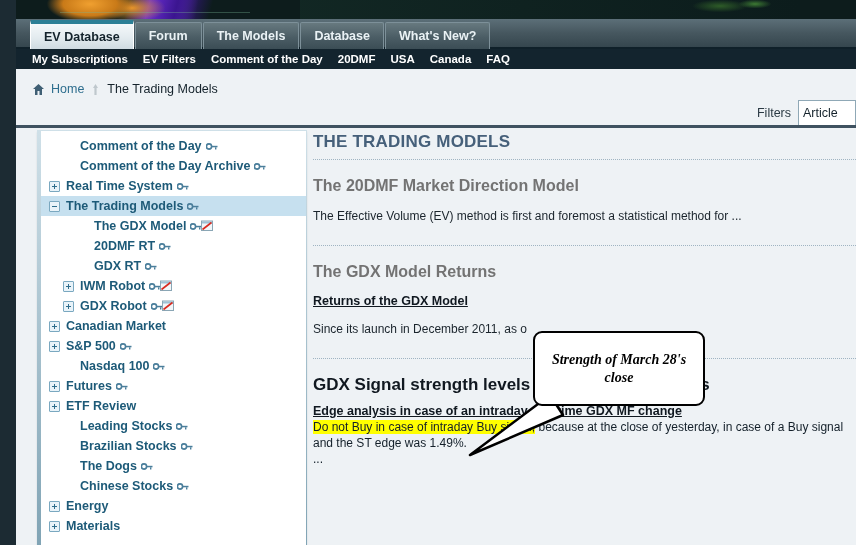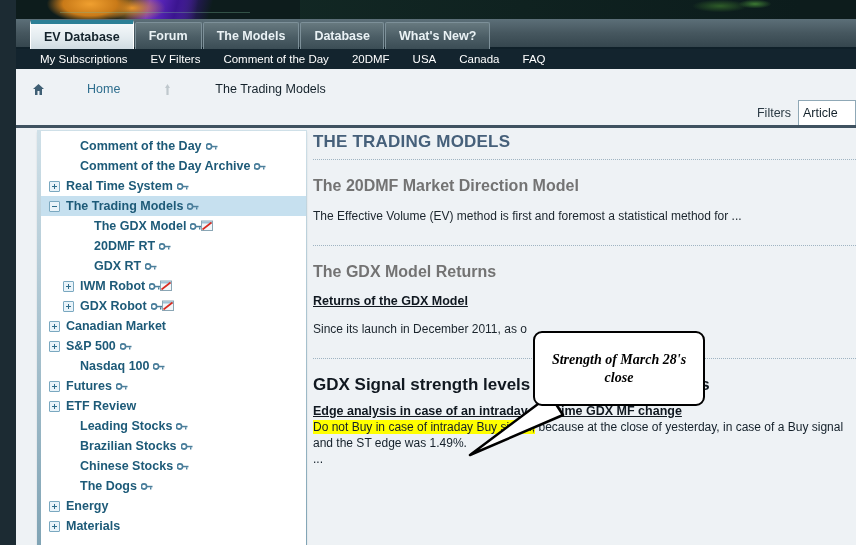--- a/index.html
+++ b/index.html
@@ -72,39 +72,37 @@
   }
 
   
   .subnav {
     position: absolute; left: 0; top: 49px; width: 856px; height: 20px;
     background: #13242e;
     display: flex; align-items: center;
     padding-left: 32px;
   }
   .subnav a {
-    color: #ffffff; font-size: 11.5px; font-weight: normal;
+    color: #ffffff; font-size: 11.5px; font-weight: bold;
     text-decoration: none; margin-right: 15px; white-space: nowrap;
     cursor: pointer;
-    margin-left: 8px;
   }
 
   
   .page-body {
     position: absolute; left: 16px; top: 69px;
     width: 840px; height: 476px;
     background: #eef2f5;
   }
 
   
   .breadcrumb {
     position: absolute; left: 16px; top: 10px;
     display: flex; align-items: center; height: 20px;
     font-size: 12.5px;
-    gap: 36px;
   }
   .bc-home-icon { width: 13px; height: 13px; margin-right: 6px; display:block; }
   .bc-link { color: #2e6e8e; text-decoration: none; cursor: pointer; }
   .bc-sep {
     width: 9px; height: 11px; margin: 0 7px 0 7px; display: block; opacity: .55;
   }
   .bc-current { color: #14222b; }
 
   
   .create-wrap {
@@ -452,31 +450,31 @@
             <span class="ti-label">Brazilian Stocks</span>
             <svg class="key-icon" viewBox="0 0 12 9">
               <circle cx="3" cy="4.5" r="2.6" fill="none" stroke="#4a7e9b" stroke-width="1.6"></circle>
               <rect x="5" y="3.8" width="6.5" height="1.5" fill="#4a7e9b"></rect>
               <rect x="9" y="5.3" width="1.4" height="2.2" fill="#4a7e9b"></rect>
             </svg>
           </div>
           <div class="tree-item">
             <span class="indent" style="width: 14px;"></span>
             <span class="toggle none"></span>
+            <span class="ti-label">The Dogs</span>
+            <svg class="key-icon" viewBox="0 0 12 9">
+              <circle cx="3" cy="4.5" r="2.6" fill="none" stroke="#4a7e9b" stroke-width="1.6"></circle>
+              <rect x="5" y="3.8" width="6.5" height="1.5" fill="#4a7e9b"></rect>
+              <rect x="9" y="5.3" width="1.4" height="2.2" fill="#4a7e9b"></rect>
+            </svg>
+          </div>
+          <div class="tree-item">
+            <span class="indent" style="width: 14px;"></span>
+            <span class="toggle none"></span>
             <span class="ti-label">Chinese Stocks</span>
-            <svg class="key-icon" viewBox="0 0 12 9">
-              <circle cx="3" cy="4.5" r="2.6" fill="none" stroke="#4a7e9b" stroke-width="1.6"></circle>
-              <rect x="5" y="3.8" width="6.5" height="1.5" fill="#4a7e9b"></rect>
-              <rect x="9" y="5.3" width="1.4" height="2.2" fill="#4a7e9b"></rect>
-            </svg>
-          </div>
-          <div class="tree-item">
-            <span class="indent" style="width: 14px;"></span>
-            <span class="toggle none"></span>
-            <span class="ti-label">The Dogs</span>
             <svg class="key-icon" viewBox="0 0 12 9">
               <circle cx="3" cy="4.5" r="2.6" fill="none" stroke="#4a7e9b" stroke-width="1.6"></circle>
               <rect x="5" y="3.8" width="6.5" height="1.5" fill="#4a7e9b"></rect>
               <rect x="9" y="5.3" width="1.4" height="2.2" fill="#4a7e9b"></rect>
             </svg>
           </div>
           <div class="tree-item">
             <span class="indent" style="width: 0px;"></span>
             <span class="toggle plus"></span>
             <span class="ti-label">Energy</span>

